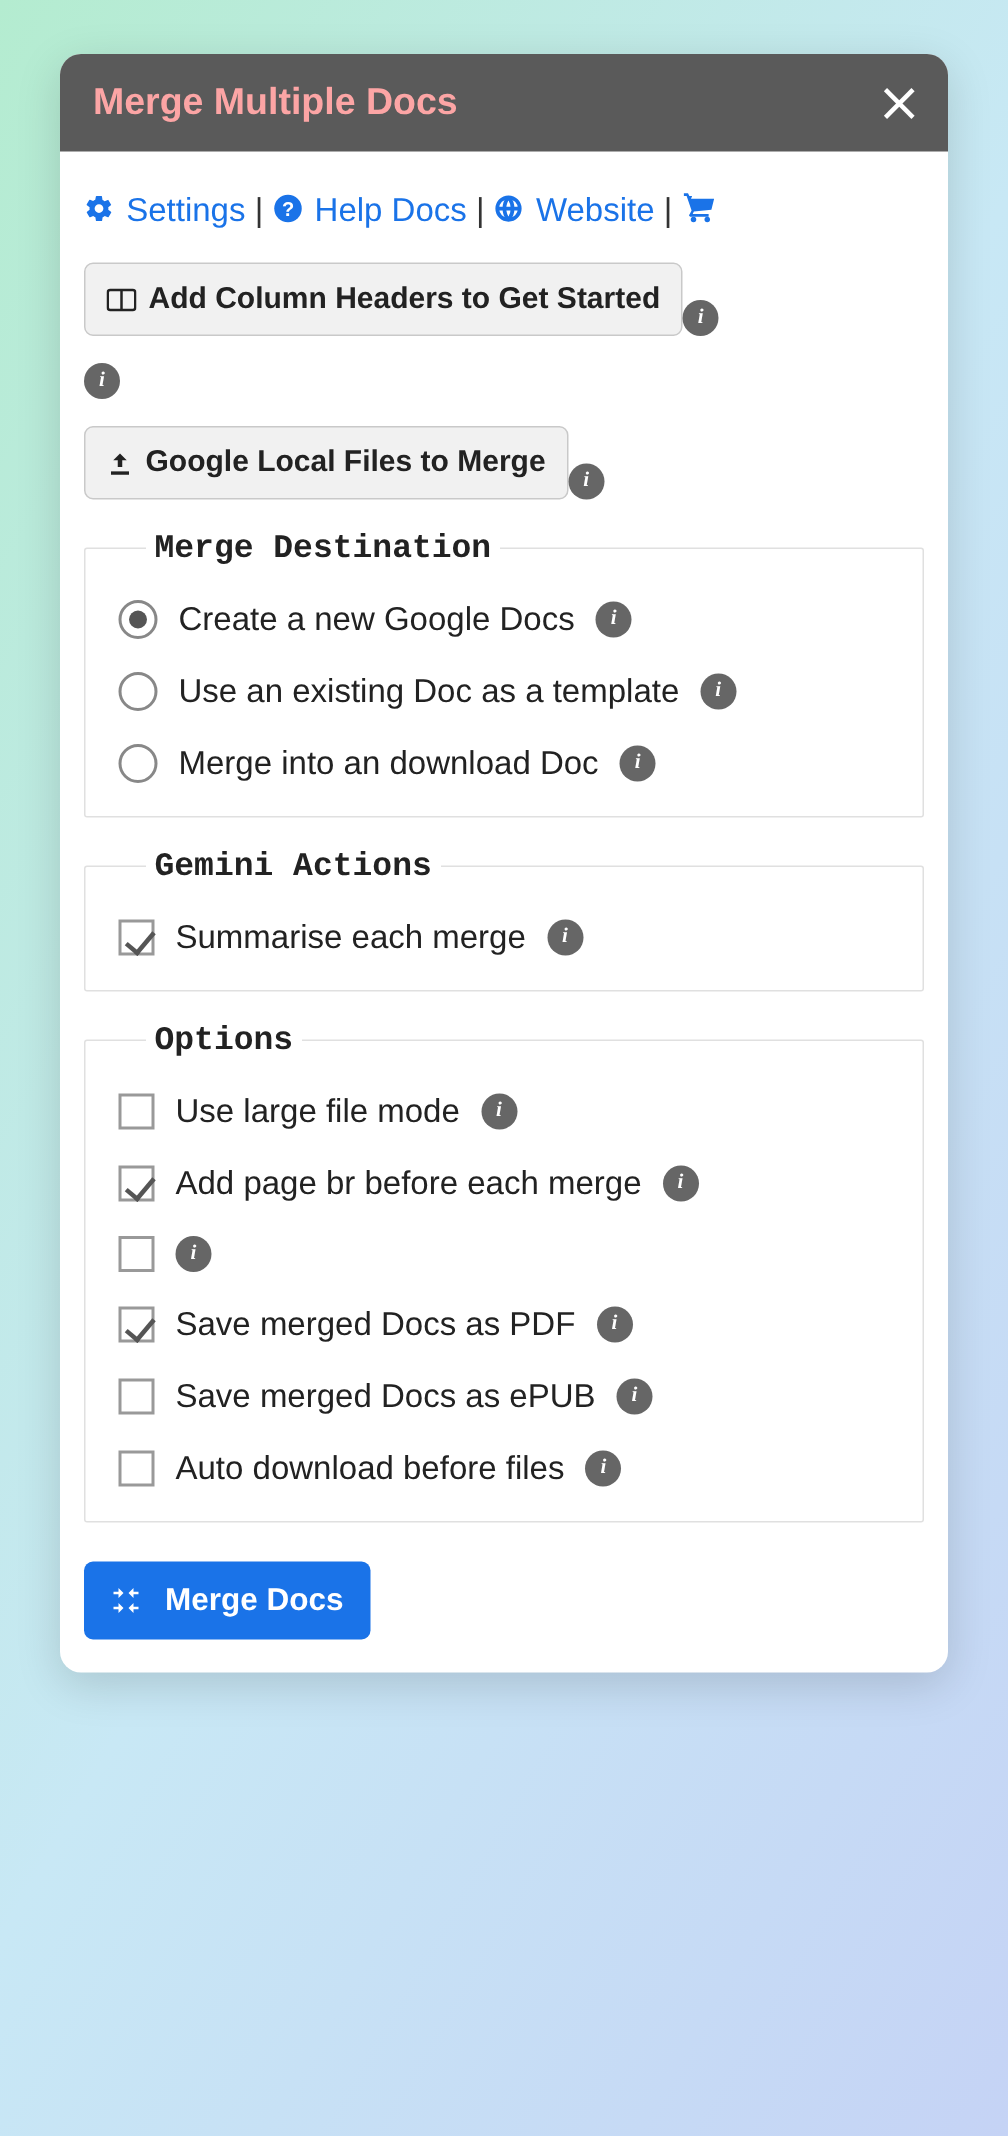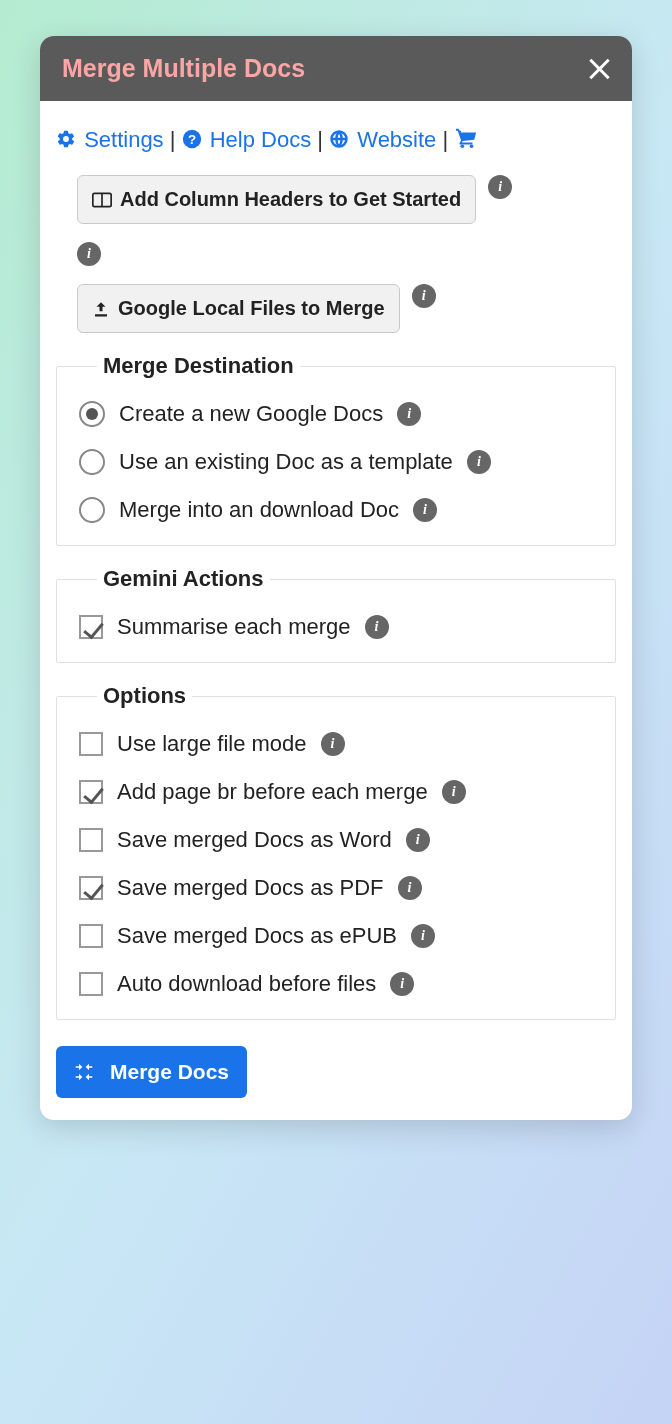--- a/index.html
+++ b/index.html
@@ -65,24 +65,22 @@
   .navrow .sep { color: #333; }
   .navrow .icon {
     display: inline-block;
     vertical-align: -2px;
     margin-right: 2px;
   }
 
   
   .actionrow {
     display: flex;
-    align-items: flex-start;
-    gap: 12px;
+    align-items: flex-end;
     margin-bottom: 18px;
-    margin-left: 21px;
   }
   .actionrow button {
     background: #f1f1f1;
     border: 1px solid #c9c9c9;
     border-radius: 6px;
     padding: 12px 14px;
     font-size: 20px;
     font-weight: bold;
     color: #222;
     cursor: pointer;
@@ -112,20 +110,21 @@
     border-radius: 2px;
     padding: 22px 18px 18px 22px;
     margin: 20px 0 0 0;
   }
   fieldset legend {
     font-size: 22px;
     font-weight: bold;
     color: #222;
     padding: 0 6px;
     margin-left: 18px;
+    font-family: Liberation Mono, monospace;
   }
 
   .opt-row {
     display: flex;
     align-items: center;
     gap: 14px;
     margin-bottom: 22px;
   }
   .opt-row:last-child { margin-bottom: 4px; }
   .opt-row .lbl {
@@ -299,21 +298,20 @@
         <span class="lbl">Use large file mode</span>
         <span class="info-badge">i</span>
       </div>
       <div class="opt-row">
         <span class="checkbox checked"></span>
         <span class="lbl">Add page br before each merge</span>
         <span class="info-badge">i</span>
       </div>
       <div class="opt-row">
         <span class="checkbox"></span>
-        <span class="lbl">Save merged Docs as Word</span>
         <span class="info-badge">i</span>
       </div>
       <div class="opt-row">
         <span class="checkbox checked"></span>
         <span class="lbl">Save merged Docs as PDF</span>
         <span class="info-badge">i</span>
       </div>
       <div class="opt-row">
         <span class="checkbox"></span>
         <span class="lbl">Save merged Docs as ePUB</span>

